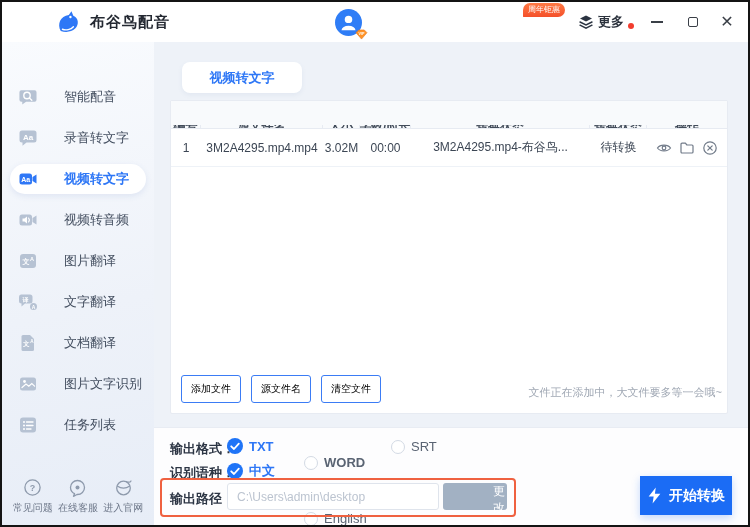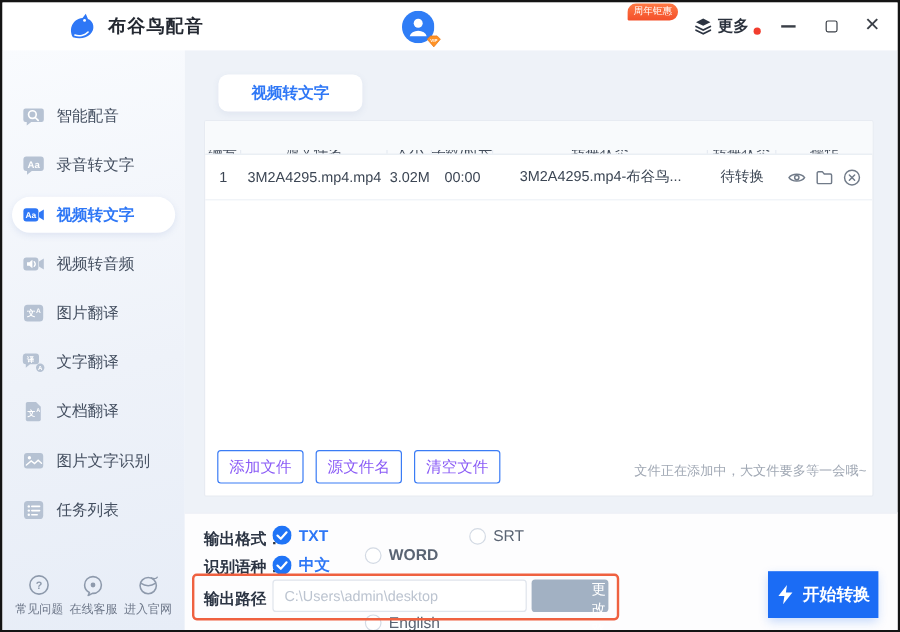--- a/index.html
+++ b/index.html
@@ -26,21 +26,21 @@
   .btn-min { left:644px; } .btn-max { left:680px; } .btn-close { left:714px; }
   .min-glyph { width:12px; height:2px; background:#3a3f47; }
   .max-glyph { width:10px; height:10px; border:1.6px solid #3a3f47; border-radius:2px; }
   .close-glyph { font-size:16px; color:#3a3f47; line-height:1; }
 
   
   .app-body { display:flex; height:483px; }
   .sidebar { width:152px; height:100%; position:relative; flex:none;
              background:linear-gradient(168deg,#f9fbfe 0%,#eef2f9 55%,#e7edf7 100%); }
   .nav { padding-top:20px; }
-  .nav-item { height:30px; margin:11px 8px 0 8px; display:flex; align-items:center; gap:9px;
+  .nav-item { height:30px; margin:11px 8px 0 8px; display:flex; align-items:center; gap:26px;
               padding-left:8px; border-radius:16px; cursor:pointer; }
   .nav-item:first-child { margin-top:20px; }
   .nav-item .lbl { font-size:13px; color:#444f60; }
   .nav-item.active { background:#fff; box-shadow:0 2px 6px rgba(70,110,180,.12); }
   .nav-item.active .lbl { color:#2e77f6; font-weight:700; }
   .sb-footer { position:absolute; left:0; right:0; bottom:10px; display:flex; justify-content:space-between; padding:0 8px; }
   .sb-foot-item { width:48px; display:flex; flex-direction:column; align-items:center; gap:4px; cursor:pointer; }
   .sb-foot-item .lbl { font-size:10px; color:#6d7789; white-space:nowrap; }
 
   .main { flex:1; position:relative; background:#eef2f8; }
@@ -48,31 +48,31 @@
          border-radius:8px; display:flex; align-items:center; justify-content:center;
          font-size:13px; color:#2e77f6; font-weight:600; box-shadow:0 2px 5px rgba(90,120,170,.08); cursor:pointer; }
 
   
   .card { position:absolute; left:16px; top:58px; width:558px; height:314px; background:#fff;
           border:1px solid #e7ebf2; border-radius:2px; }
   .trow { display:flex; width:100%; }
   .thead { height:28px; background:#f8fafc; border-bottom:1px solid #e7ebf2; }
   .tcell { display:flex; align-items:center; justify-content:center; font-size:12px; color:#424c5a;
            overflow:hidden; white-space:nowrap; }
-  .thead .tcell { border-right:1px solid #e7ebf2; font-weight:400;margin-top:24px; }
+  .thead .tcell { border-right:1px solid #e7ebf2; font-weight:700;margin-top:24px; }
   .thead .tcell:last-child { border-right:none; }
   .tbody-row { height:38px; border-bottom:1px solid #eef2f7; }
   .tbody-row .tcell { color:#3c4654; }
   .c0{width:30px;} .c1{width:122px;} .c2{width:37px;} .c3{width:51px;} .c4{width:179px;} .c5{width:57px;} .c6{flex:1;}
   .ops { display:flex; gap:7px; align-items:center; }
   .op-ic { cursor:pointer; display:flex; }
 
   .file-btns { position:absolute; left:10px; bottom:10px; display:flex; gap:10px; }
   .file-btn { height:23px; padding:13px 9px; background:#fff; border:1px solid #3b7cf5; border-radius:3px;
-              color:#8b5cf6; font-size:13px; display:flex; align-items:center; cursor:pointer; }
+              color:#000000; font-size:10px; display:flex; align-items:center; cursor:pointer; }
   .hint { position:absolute; right:5px; bottom:13px; font-size:11px; color:#a0a8b4; }
 
   
   .bottom-panel { position:absolute; left:0; right:0; top:385px; height:98px; background:#fdfdfe; border-top:1px solid #e8ecf3; }
   .opt-label { position:absolute; left:16px; font-size:13px; font-weight:700; color:#2c3544; }
   .opt-row-format { top:12px; } .opt-row-lang { top:36px; } .opt-row-path { top:62px; }
   .radio-item { position:absolute; display:flex; align-items:center; gap:6px; cursor:pointer; }
   .radio-item .rlbl { font-size:13px; color:#5a6473; }
   .radio-item.sel .rlbl { color:#2e77f6; font-weight:600; }
   .radio-off { width:14px; height:14px; border-radius:50%; border:1px solid #d3dae4; background:#fff; }

